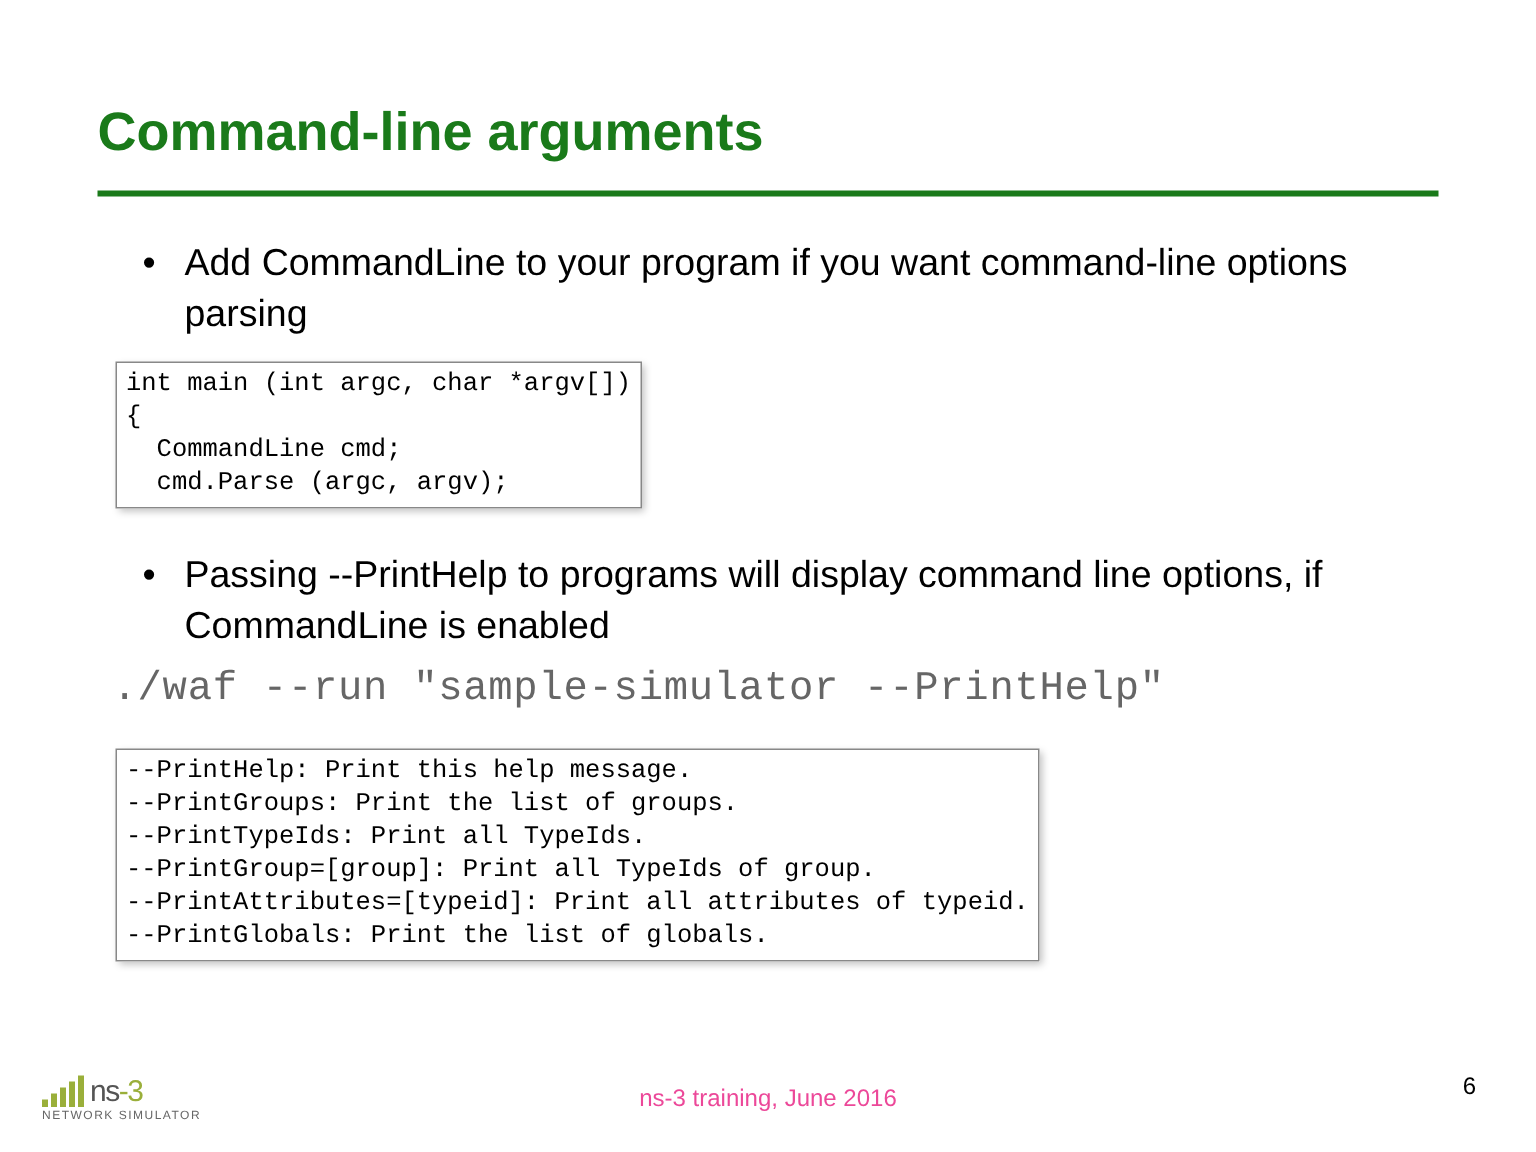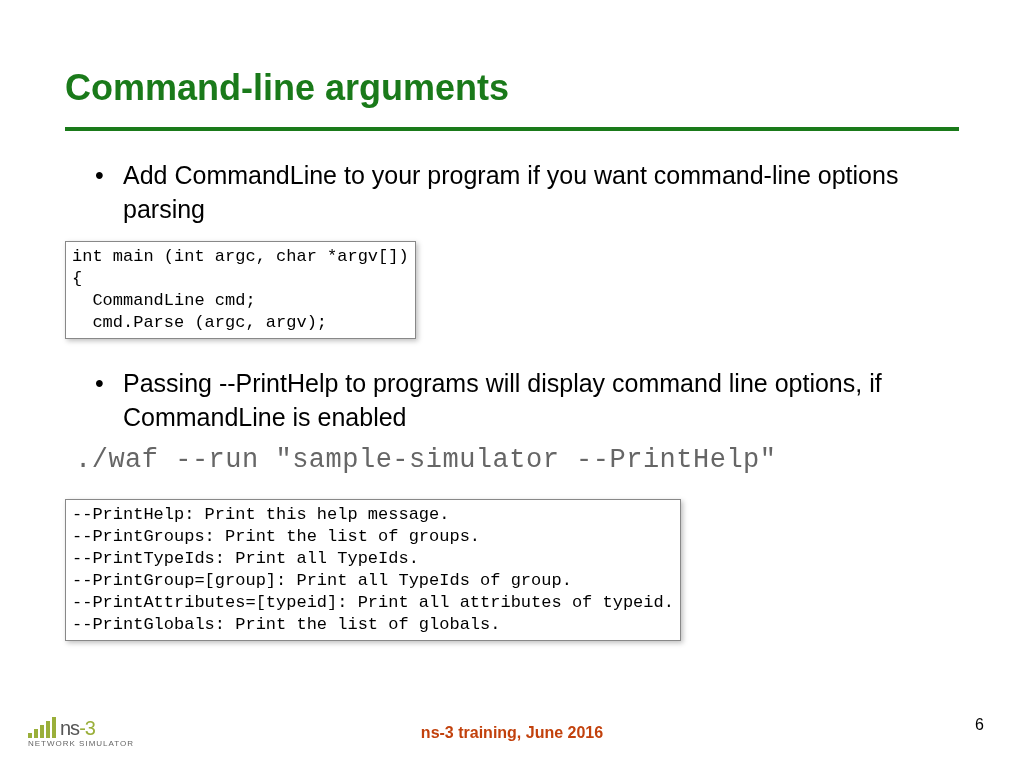--- a/index.html
+++ b/index.html
@@ -48,43 +48,43 @@
   }
   .codebox {
     border: 1px solid #888;
     box-shadow: 2px 2px 5px rgba(0,0,0,0.25);
     padding: 4px 6px;
     font-family: "Courier New", monospace;
     font-size: 17px;
     line-height: 1.3;
     white-space: pre;
     display: inline-block;
-    margin: 6px 0 28px 0;
+    margin: 6px 0 28px 12px;
   }
   .codebox.small { font-size: 17px; }
   .cmdline {
     font-family: "Courier New", monospace;
     font-size: 27px;
     color: #666;
     margin: 8px 0 14px 10px;
     letter-spacing: 0.5px;
   }
   .footer {
     position: absolute;
     bottom: 26px;
     left: 0;
     width: 100%;
     display: flex;
     align-items: center;
     justify-content: center;
   }
   .footer-text {
     font-size: 16px;
-    font-weight: bold;
-    color: #c2410c;
+    font-weight: normal;
+    color: #ec4899;
   }
   .pagenum {
     position: absolute;
     right: 40px;
     bottom: 34px;
     font-size: 16px;
     color: #000;
   }
   .logo {
     position: absolute;

